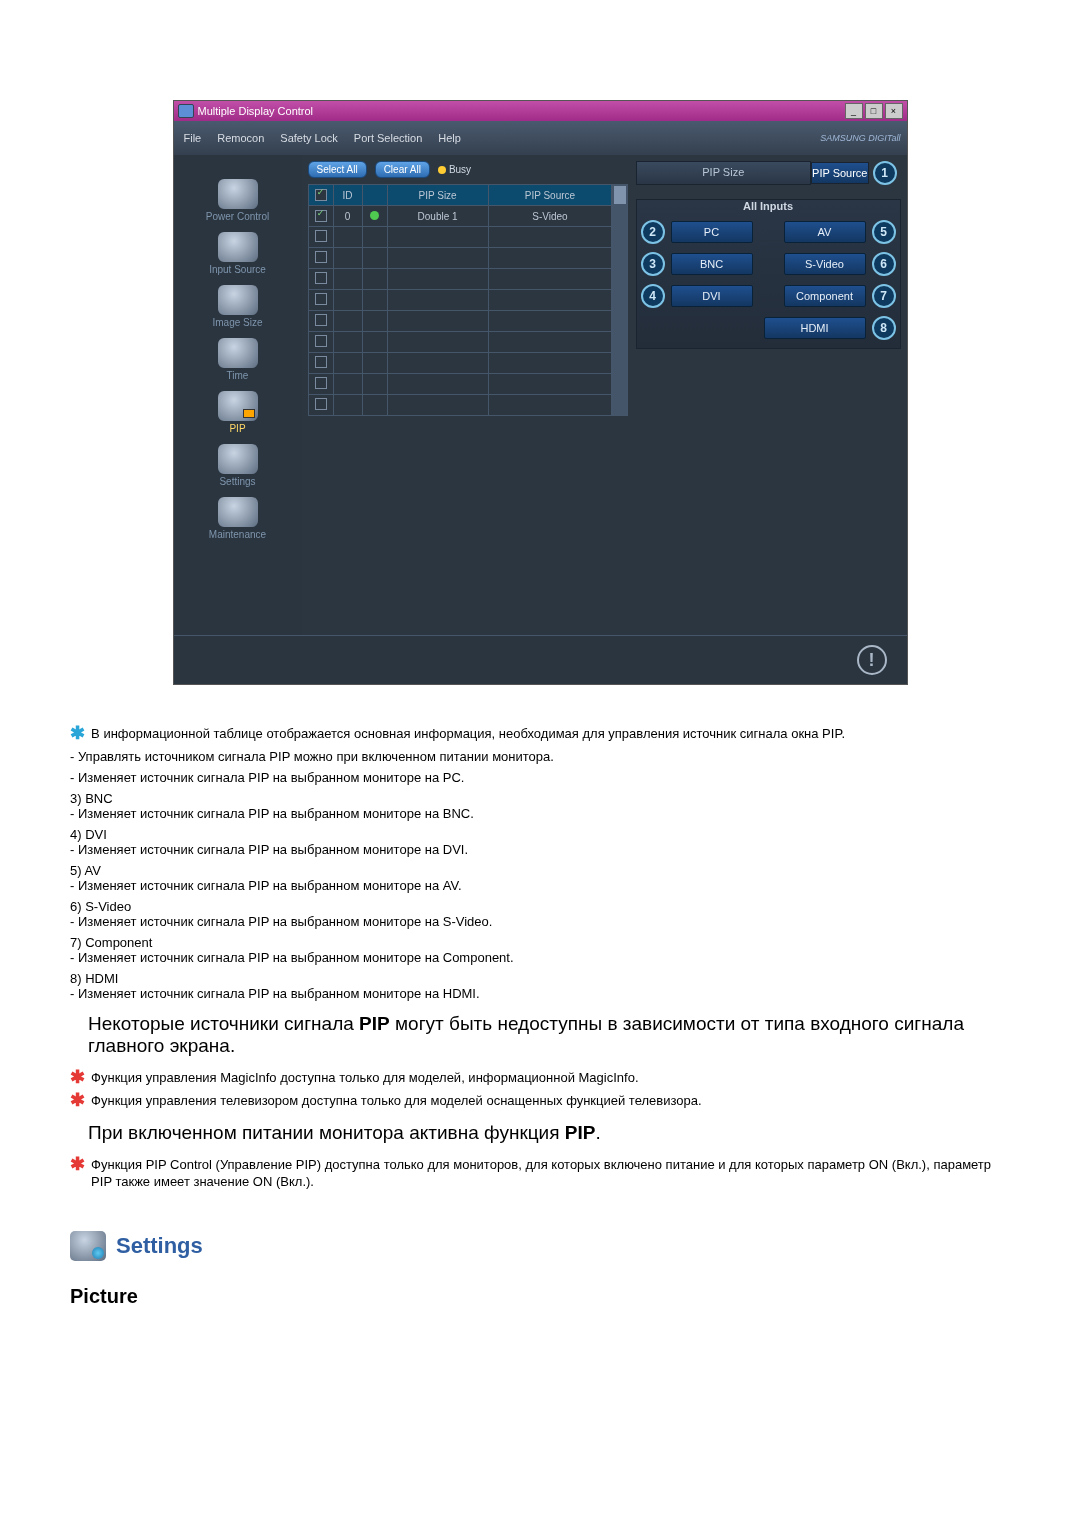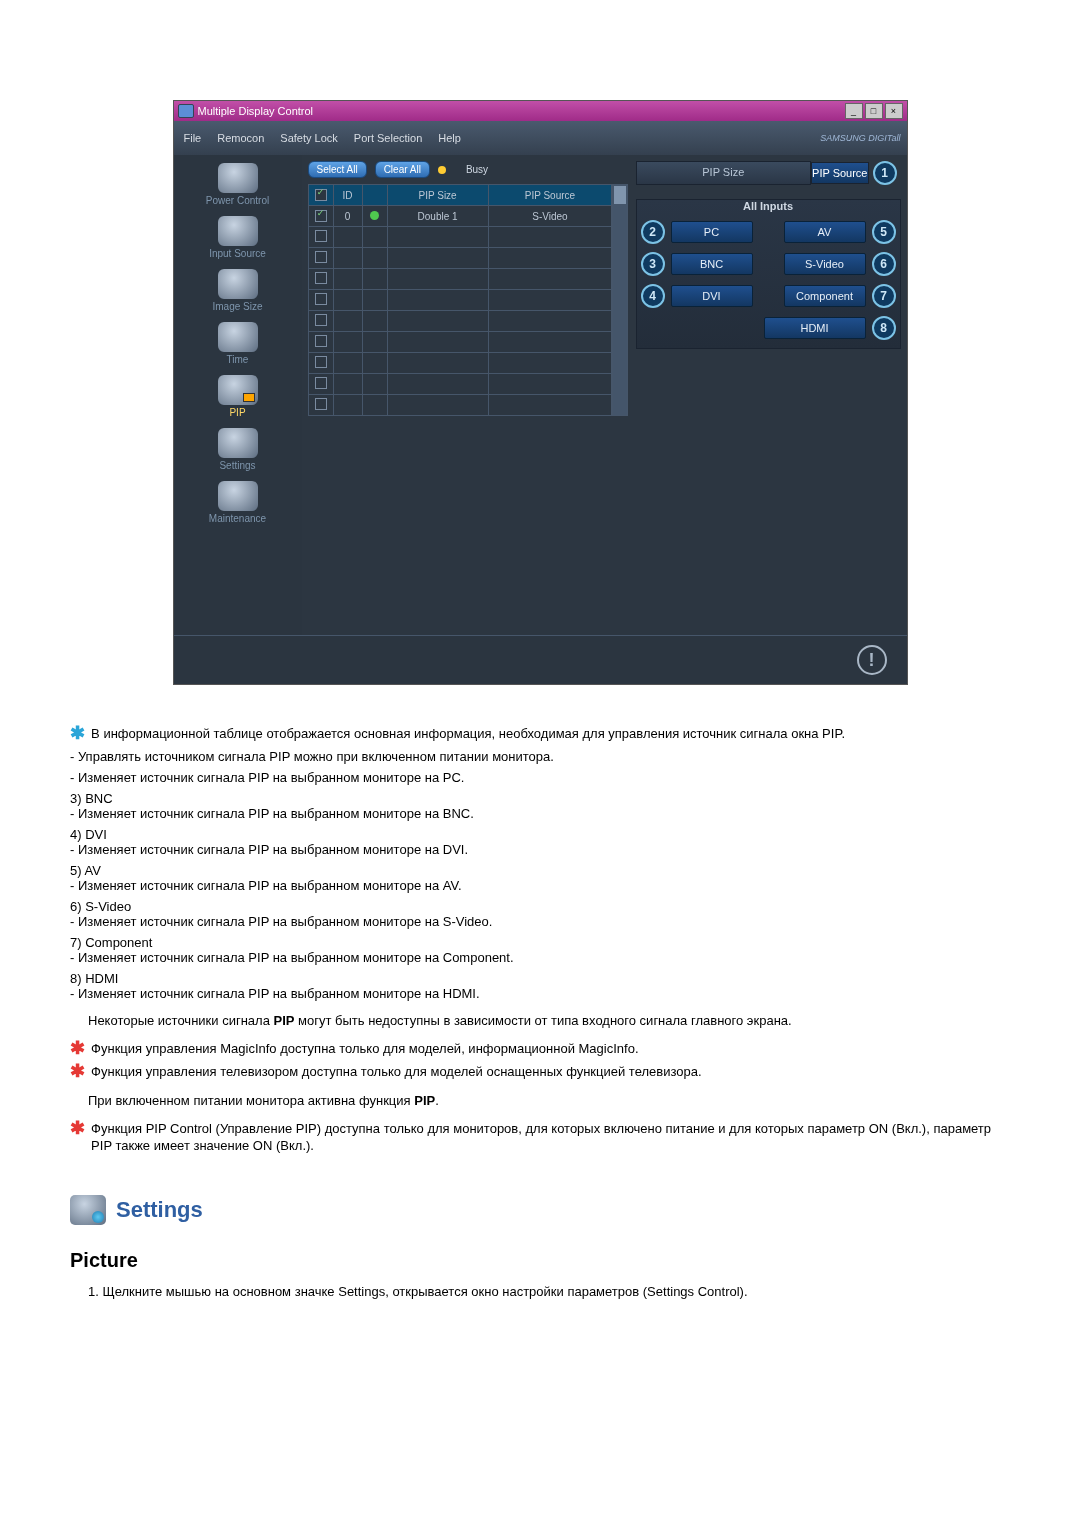--- a/index.html
+++ b/index.html
@@ -54,21 +54,21 @@
   .menu-bar .menus span { padding: 0 8px; }
   .menu-bar .logo { font-size:9px; color:#9fb7d6; padding-right:4px; font-style:italic;}
   .app-body {
     display: flex;
     background: #2c3641;
     min-height: 480px;
   }
   .sidebar {
     width: 120px;
     background: #2b3540;
-    padding: 8px 4px;
+    padding: 24px 4px;
   }
   .side-item {
     text-align: center;
     margin-bottom: 10px;
   }
   .side-icon {
     width: 40px; height: 30px;
     margin: 0 auto 2px auto;
     background: radial-gradient(circle at 40% 30%, #c8d4e2, #5c6c80);
     border-radius: 6px;
@@ -93,21 +93,21 @@
   .center-col { width: 320px; }
   .right-col { flex: 1; display:flex; flex-direction:column; gap:8px;}
   .top-btn-row {
     display:flex; align-items:center; gap:8px; margin-bottom:6px;
   }
   .pill-btn {
     background: linear-gradient(#5fa3e6, #2f6db3);
     border: 1px solid #1b4a7e;
     color:#fff; font-size:10px; padding:2px 8px; border-radius:6px;
   }
-  .busy-label { color:#cfd8e3; font-size:10px; display:flex; align-items:center; gap:20px;}
+  .busy-label { color:#cfd8e3; font-size:10px; display:flex; align-items:center; gap:3px;}
   .busy-dot { width:8px; height:8px; border-radius:50%; background:#ffcc33; display:inline-block;}
   .data-table {
     border-collapse: collapse;
     width: 100%;
     font-size: 10px;
     color: #bcc7d4;
     background:#2c3641;
   }
   .data-table th, .data-table td {
     border: 1px solid #46566a;
@@ -167,21 +167,21 @@
   
   .doc-section { margin-top: 30px; }
   .note-row { display:flex; align-items:flex-start; gap:6px; margin-bottom:6px;}
   .star { color:#2aa5d8; font-size:18px; line-height:16px; font-weight:bold;}
   .star.red { color:#e53935; }
   .note-text { flex:1; font-size:13px; line-height:1.35;}
   .numlist { margin:6px 0; padding:0; list-style:none;}
   .numlist > li { margin:6px 0;}
   .numlist .t { display:block;}
   .numlist .d { display:block;}
-  .msg-block { margin:12px 0 12px 18px; font-size:13px;}
+  .msg-block { margin:12px 0 12px 18px; font-size:19px;}
   .msg-block .bold { font-weight:bold;}
   .section-head-row { display:flex; align-items:center; gap:10px; margin-top:40px;}
   .section-icon {
     width:36px; height:30px; background: radial-gradient(circle at 40% 30%, #c8d4e2, #5c6c80); border-radius:5px; position:relative;
   }
   .section-icon::after { content:""; position:absolute; right:2px; bottom:2px; width:12px; height:12px; border-radius:50%; background:radial-gradient(circle,#5fc9f0,#1e7db3);}
   .section-title { color:#2f5fa2; font-size:22px; font-weight:bold;}
   .subhead { font-size:20px; font-weight:bold; margin:24px 0 12px 0;}
   .ord-step { margin-left:18px; font-size:13px;}
 </style>
@@ -462,16 +462,15 @@
         <span>Функция </span><span class="bold">PIP Control (Управление PIP)</span><span> доступна только для мониторов, для которых включено питание и для которых параметр</span><span class="bold"> ON (Вкл.),</span><span> параметр </span><span class="bold">PIP</span><span> также имеет значение</span><span class="bold"> ON (Вкл.).</span>
       </span>
     </div>
 
     <div class="section-head-row">
       <div class="section-icon"></div>
       <div class="section-title">Settings</div>
     </div>
 
     <div class="subhead">Picture</div>
-    <div class="ord-step">1. Щелкните мышью на основном значке Settings, открывается окно настройки параметров (Settings Control).</div>
   </div>
 
 </div>
 
 </body></html>

